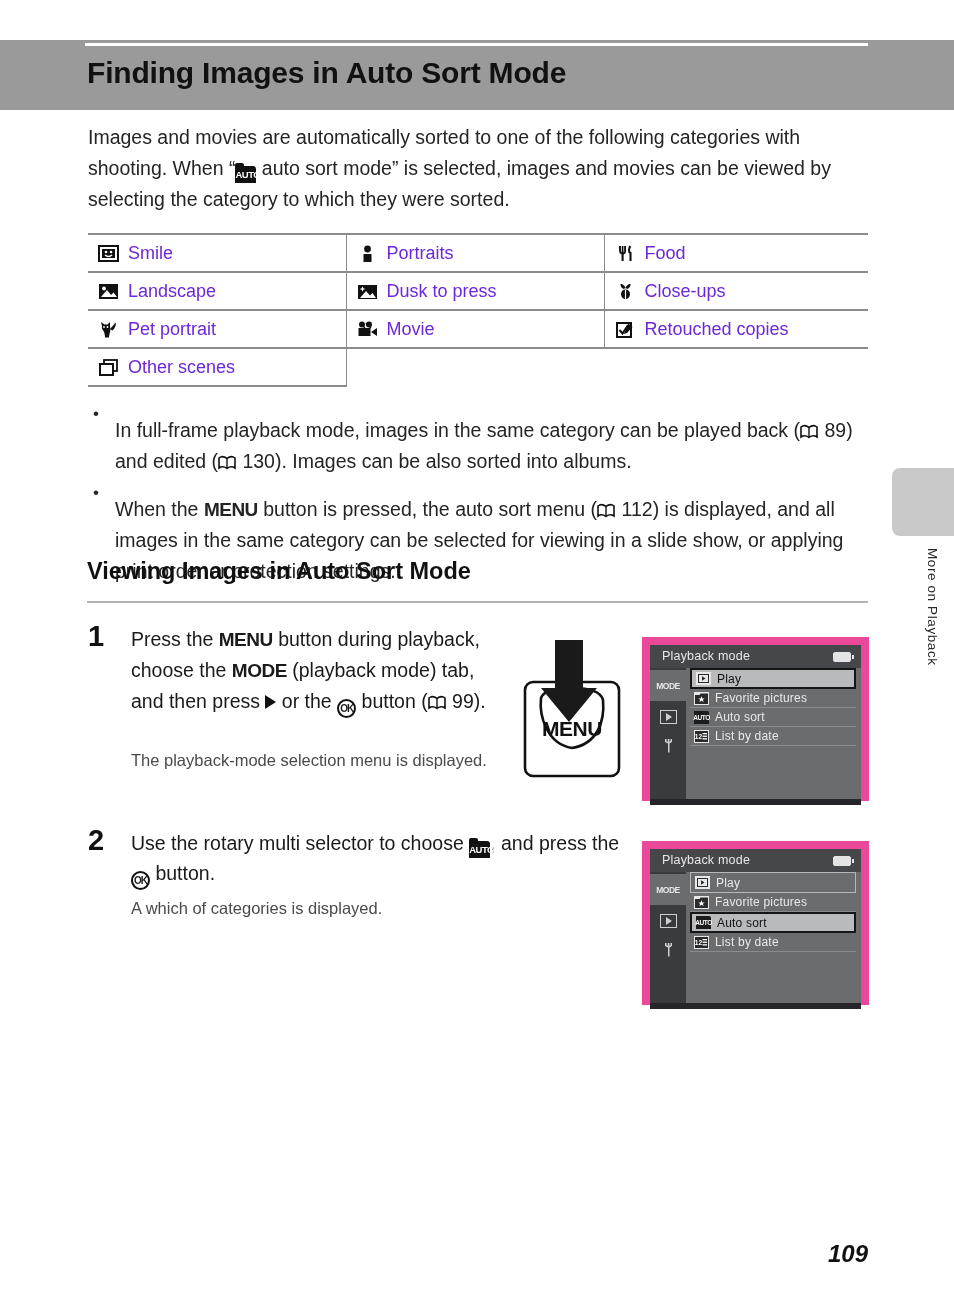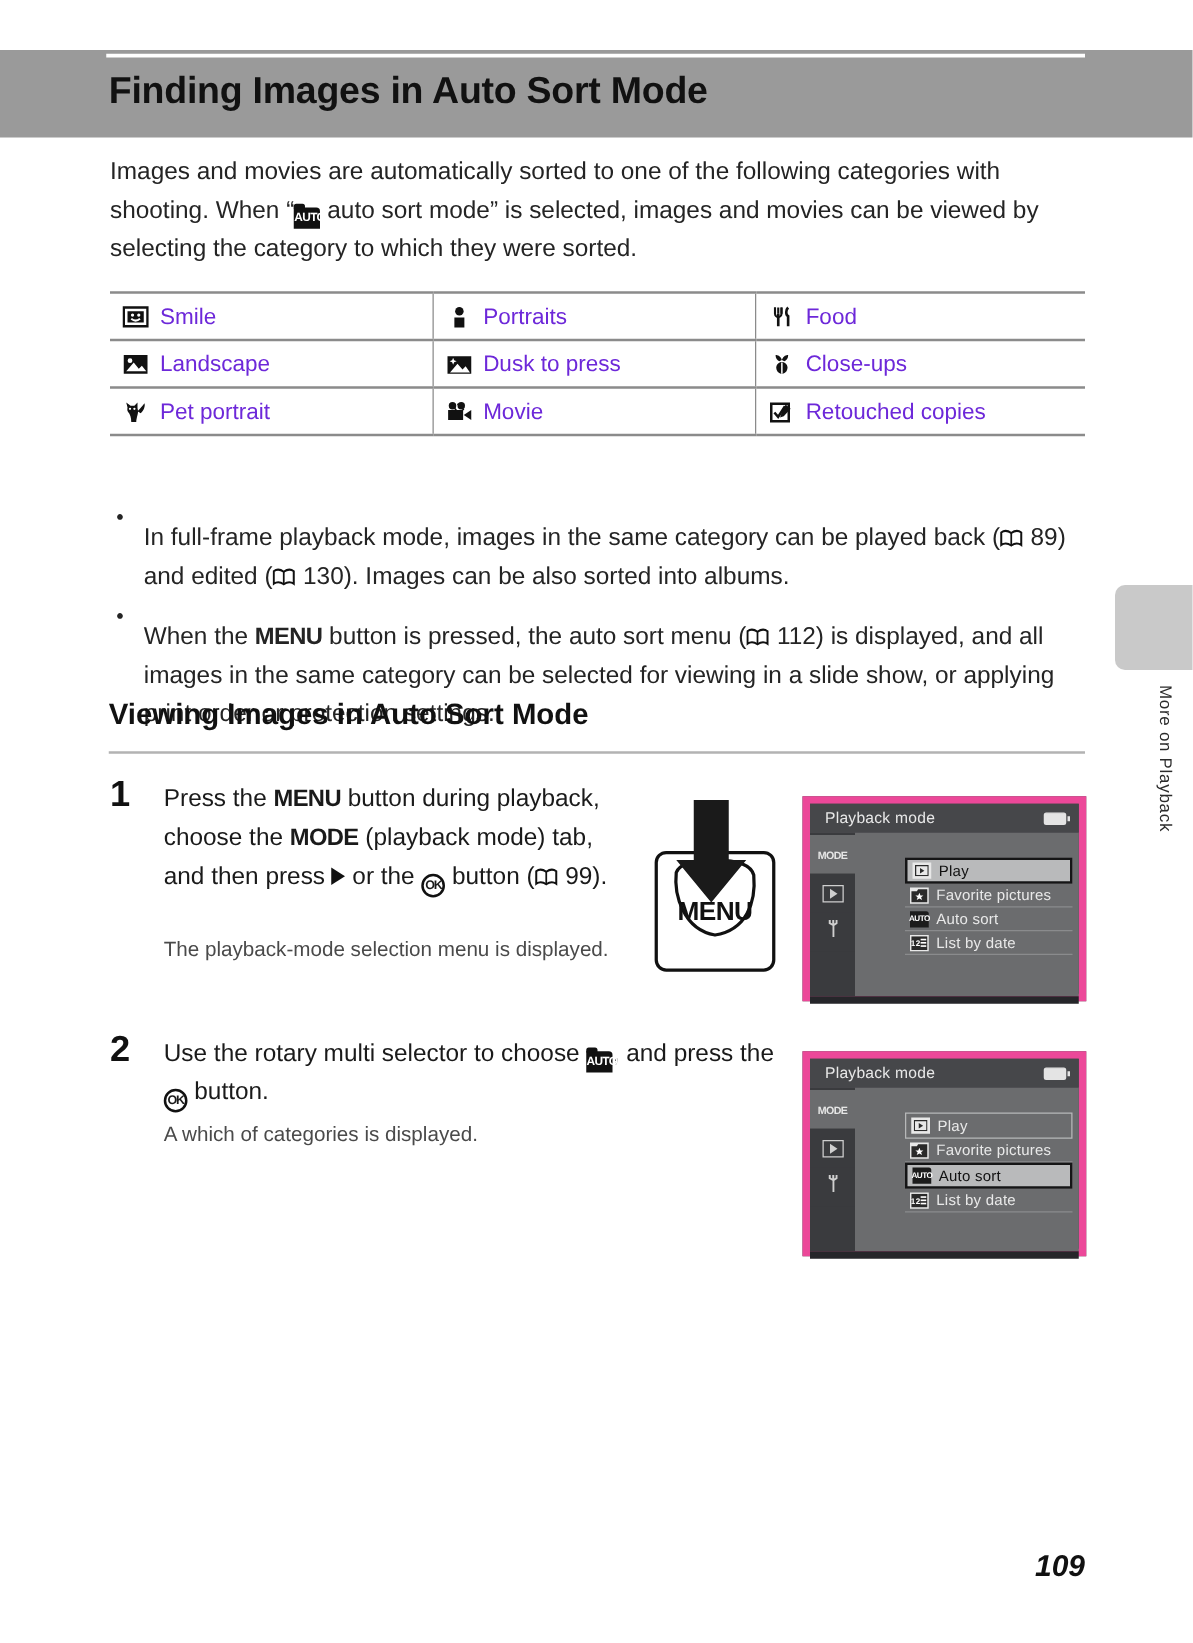--- a/index.html
+++ b/index.html
@@ -189,21 +189,21 @@
     left: 511px; top: 636px;
     width: 114px; height: 150px;
   }
   .menu-graphic svg { display:block; }
 
   
   .lcd {
     position: absolute;
     width: 227px; height: 164px;
     background: #46474a;
-    border: 6px solid #ec4899;
+    border: 8px solid #ec4899;
   }
   .lcd-title {
     height: 23px;
     background: #46474a;
     color: #e8e8e8;
     font-size: 12.5px;
     line-height: 23px;
     padding-left: 12px;
     position: relative;
     letter-spacing: 0.2px;
@@ -249,21 +249,21 @@
     border: 1.5px solid #cfcfcf;
     display:flex; align-items:center; justify-content:center;
   }
   .lcd-tab .tabtri {
     width:0;height:0;
     border-left:6px solid #cfcfcf;
     border-top:4px solid transparent;
     border-bottom:4px solid transparent;
     margin-left:1px;
   }
-  .lcd-list { flex: 1; padding: 20px 5px 0 4px; margin-left: 36px; }
+  .lcd-list { flex: 1; padding: 0 5px 0 4px; }
   .lcd-item {
     height: 19px;
     display: flex;
     align-items: center;
     gap: 6px;
     padding-left: 4px;
     color: #e9e9e9;
     font-size: 12px;
     border-bottom: 1px solid #8a8b8d;
     position: relative;
@@ -444,20 +444,35 @@
         <span class="cat-ico">
           <svg viewBox="0 0 21 19">
                 <rect x="2" y="3" width="14" height="14" fill="none" stroke="#111" stroke-width="2"></rect>
                 <path d="M4.5 10 L7.5 13.5 L13 5" stroke="#111" stroke-width="2" fill="none"></path>
                 <path d="M13.5 3.5 L17.5 7 L12 13 L9 14 L10 11 Z" fill="#111"></path>
               </svg>
         </span>
         <span>Retouched copies</span>
       </div>
     </td>
+  </tr>
+  <tr>
+    <td>
+      <div class="cat-cell-inner">
+        <span class="cat-ico">
+          <svg viewBox="0 0 21 19">
+                <rect x="6" y="2" width="13" height="11" fill="none" stroke="#111" stroke-width="1.8"></rect>
+                <rect x="2" y="6" width="13" height="11" fill="#fff" stroke="#111" stroke-width="2"></rect>
+              </svg>
+        </span>
+        <span>Other scenes</span>
+      </div>
+    </td>
+    <td class="empty"></td>
+    <td class="empty"></td>
   </tr>
 </tbody>
   </table>
 
 <div class="bullets">
   <div class="bullet">
     <div class="dot">•</div>
     <div class="btext"><span>In full-frame playback mode, images in the same category can be played back (</span><span class="ico ico-book"><svg viewBox="0 0 19 15">
             <path d="M1 3 C3.5 1 6.5 1.6 9 3.4 C11.5 1.6 14.5 1 17 3 L17 13 C14.5 11.2 11.5 11.6 9 13.4 C6.5 11.6 3.5 11.2 1 13 Z" fill="none" stroke="#111" stroke-width="1.6"></path>
             <path d="M9 3.4 L9 13.4" stroke="#111" stroke-width="1.4"></path>

